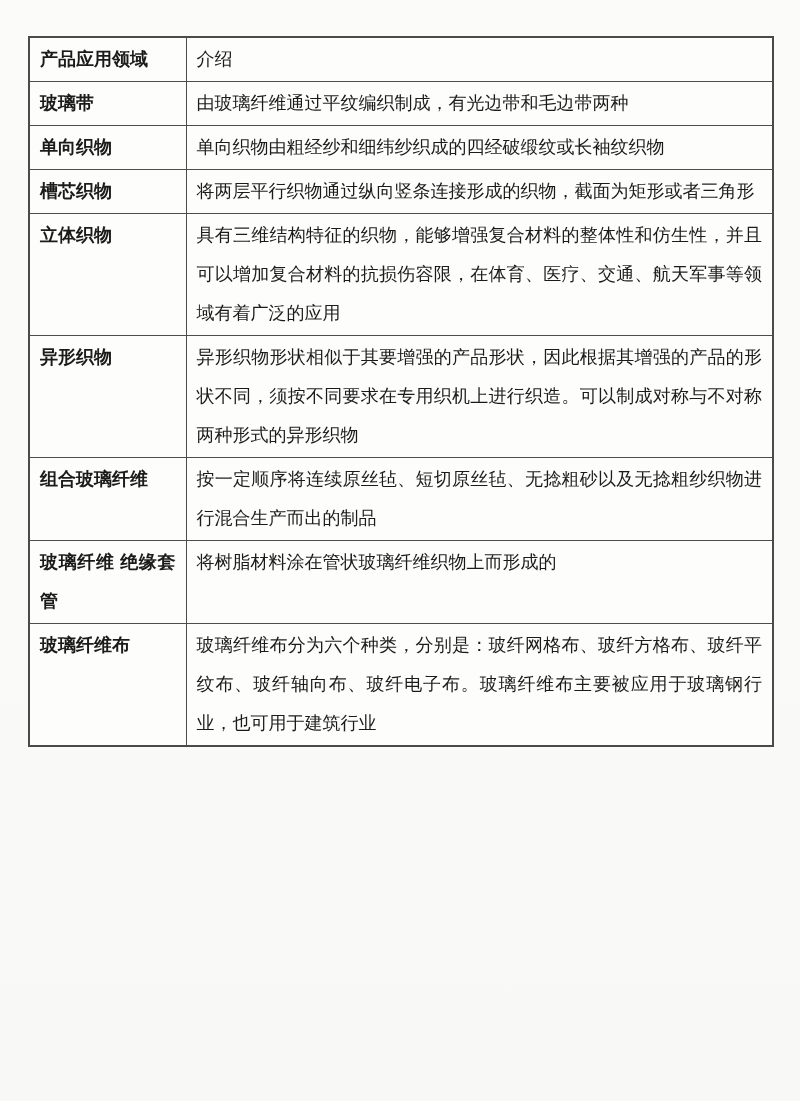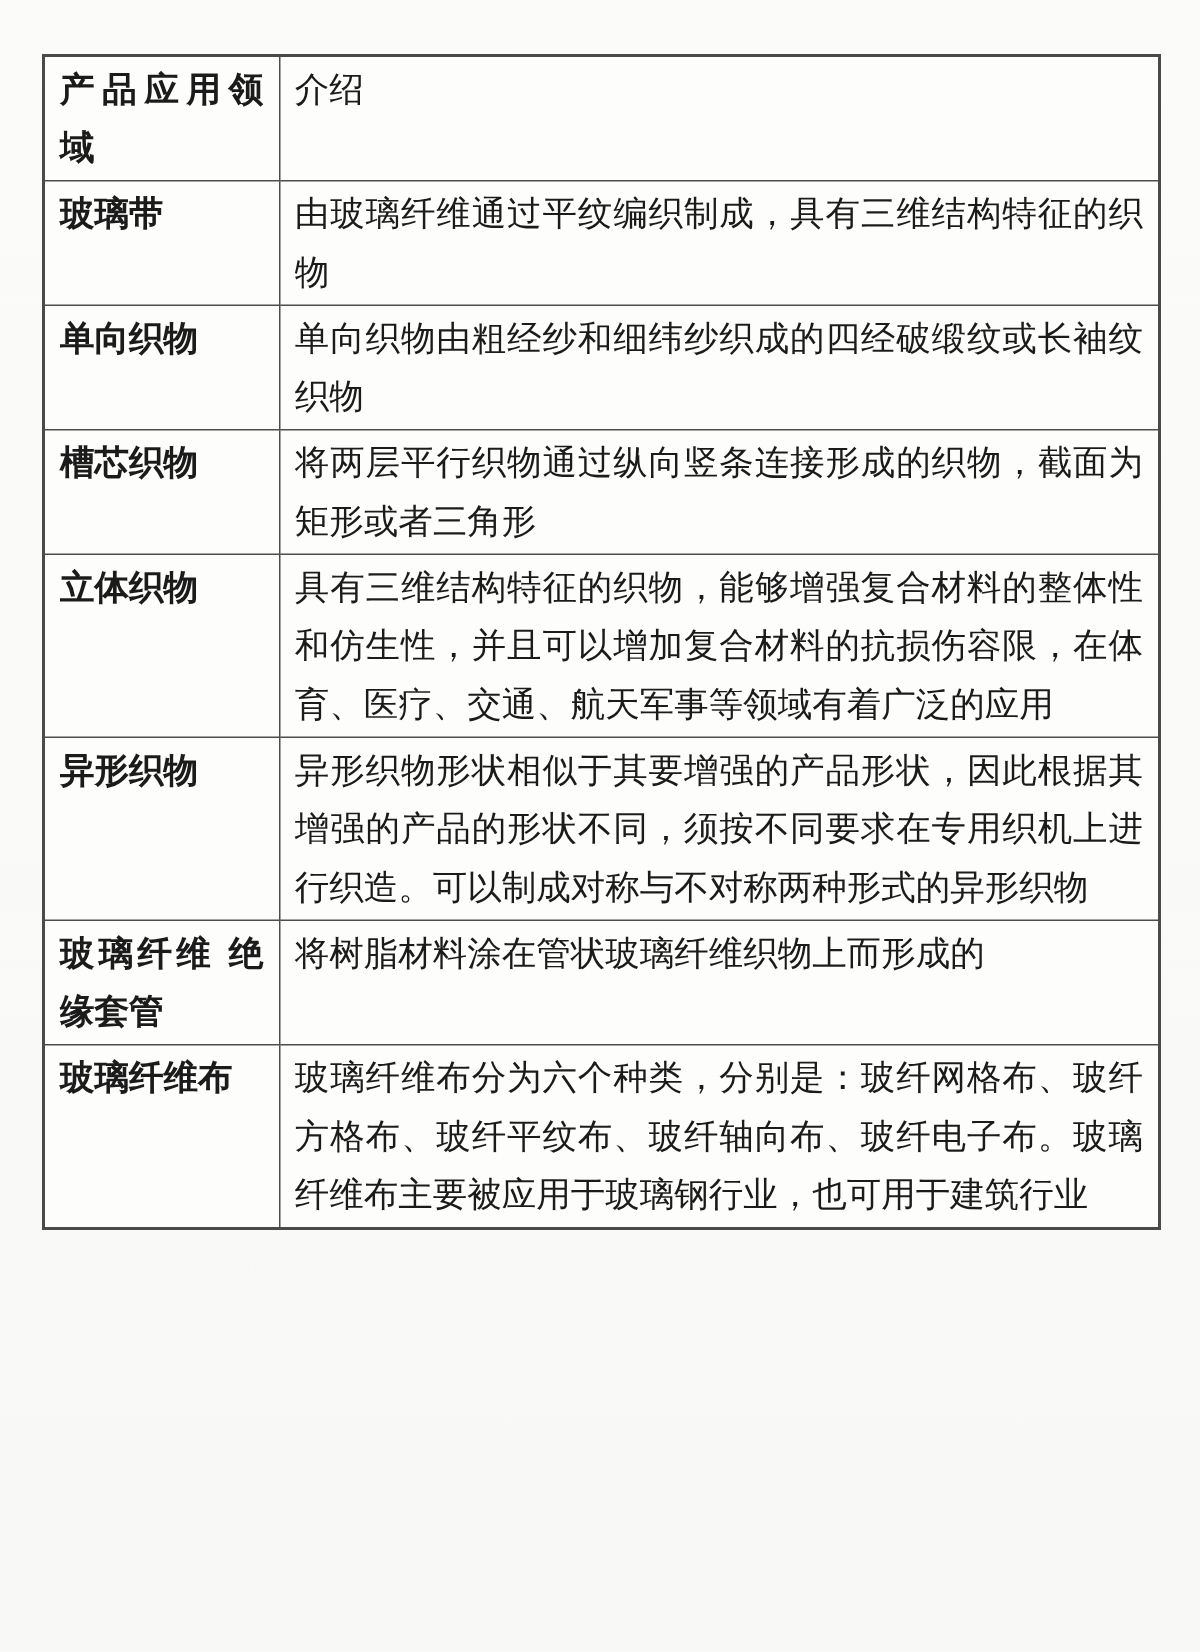--- a/index.html
+++ b/index.html
@@ -21,21 +21,21 @@
     width: 744px;
     border-collapse: collapse;
     table-layout: fixed;
     background: #fdfdfc;
     border: 2px solid #4a4a4a;
   }
   table.product-table th,
   table.product-table td {
     border: 1.5px solid #4d4d4d;
     vertical-align: top;
-    font-size: 23px;
+    font-size: 18px;
     line-height: 39px;
     padding: 2px 10px 2px 10px;
     word-break: normal;
     overflow-wrap: break-word;
   }
   col.c-area { width: 157px; }
   col.c-desc { width: 587px; }
   th.area-header, td.area-cell {
     font-weight: 700;
     text-align: justify;
@@ -67,21 +67,21 @@
         <th class="desc-header">介绍</th>
       </tr>
     </thead>
     <tbody>
 
   <tr>
     <td class="area-cell">
       <span>玻璃带</span>
     </td>
     <td class="desc-cell">
-            <div class="para">由玻璃纤维通过平纹编织制成，具有三维结构特征的织物</div>
+            <div class="para">由玻璃纤维通过平纹编织制成，有光边带和毛边带两种</div>
           </td>
   </tr>
 
   <tr>
     <td class="area-cell">
       <span>单向织物</span>
     </td>
     <td class="desc-cell">
             <div class="para">单向织物由粗经纱和细纬纱织成的四经破缎纹或长袖纹织物</div>
           </td>
@@ -107,20 +107,28 @@
 
   <tr>
     <td class="area-cell">
       <span>异形织物</span>
     </td>
     <td class="desc-cell">
             <div class="para">异形织物形状相似于其要增强的产品形状，因此根据其增强的产品的形状不同，须按不同要求在专用织机上进行织造。可以制成对称与不对称两种形式的异形织物</div>
           </td>
   </tr>
 
+  <tr>
+    <td class="area-cell">
+      <span>组合玻璃纤维</span>
+    </td>
+    <td class="desc-cell">
+            <div class="para">按一定顺序将连续原丝毡、短切原丝毡、无捻粗砂以及无捻粗纱织物进行混合生产而出的制品</div>
+          </td>
+  </tr>
 
   <tr>
     <td class="area-cell">
       <span>玻璃纤维 绝缘套管</span>
     </td>
     <td class="desc-cell">
             <div class="para">将树脂材料涂在管状玻璃纤维织物上而形成的</div>
           </td>
   </tr>
 

